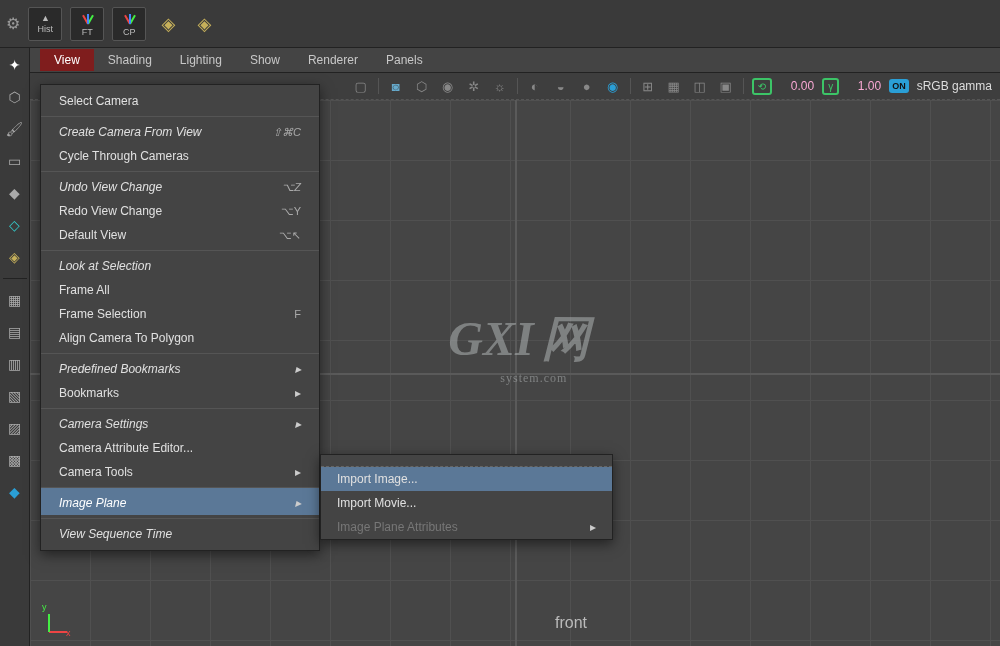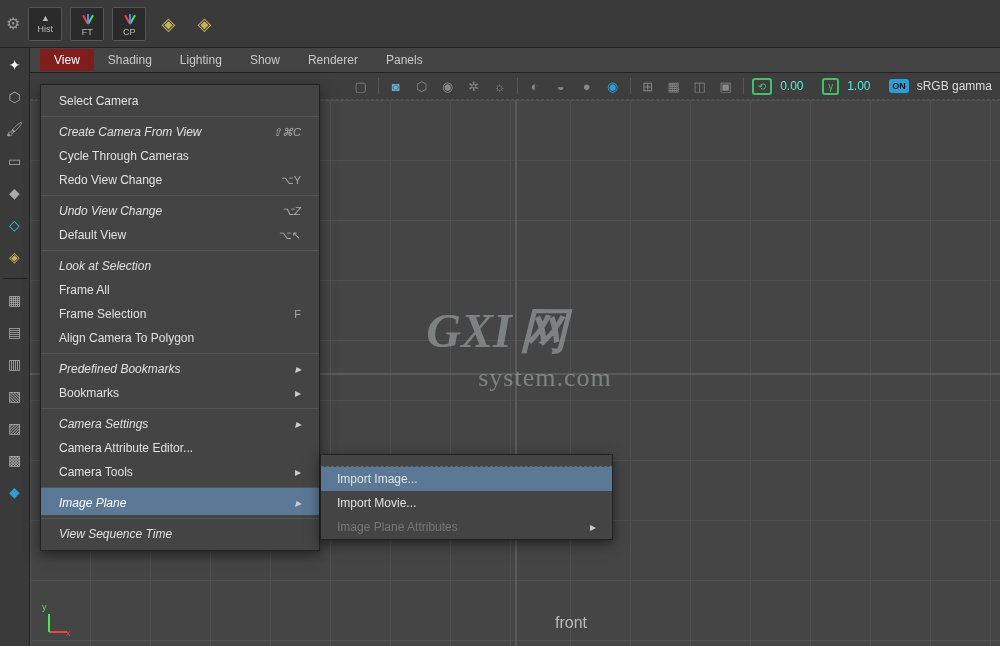--- a/index.html
+++ b/index.html
@@ -23,33 +23,33 @@
 
   .panel-menu { height: 24px; background:#444; display:flex; align-items:center; padding-left:10px; gap:0;}
   .panel-menu .m{padding:4px 14px; color:#c8c8c8; cursor:default; font-size:12px;}
   .panel-menu .m.sel{background:#7f1d1d; color:#fff;}
 
   .panel-icons { height:28px; background:#3e3e3e; border-top:1px solid #222; border-bottom:1px dashed #555; display:flex; align-items:center; padding:0 8px; gap:8px; position:relative;}
   .panel-icons .dots{flex:1;}
   .panel-icons .iicon{width:18px; height:18px; display:flex; align-items:center; justify-content:center; color:#888; font-size:13px;}
   .panel-icons .sep{width:1px; height:16px; background:#555;}
   .pill{border:2px solid #3cc467; border-radius:3px; padding:1px 4px; color:#3cc467; font-size:10px; display:flex; align-items:center; gap:2px;}
-  .val{color:#5eead4; font-size:12px; min-width:34px;}
+  .val{color:#f9a8d4; font-size:12px; min-width:34px;text-align:right;}
   .on{background:#2a9fd6; color:#111; border-radius:3px; font-size:9px; padding:2px 3px; font-weight:bold;}
   .gamma{color:#ddd;}
 
   .viewport { flex:1; position:relative; background:#454545; overflow:hidden;}
   .grid{position:absolute; inset:0;}
   .grid::before, .grid::after{content:''; position:absolute; inset:0;}
   .grid::before{background-image: repeating-linear-gradient(to right, #505050 0 1px, transparent 1px 60px), repeating-linear-gradient(to bottom, #505050 0 1px, transparent 1px 60px);}
   .grid .axis-h{position:absolute; left:0; right:0; top:50%; height:2px; background:#5a5a5a;}
   .grid .axis-v{position:absolute; top:0; bottom:0; left:50%; width:2px; background:#5a5a5a;}
   .wm{position:absolute; left:50%; top:45%; transform:translate(-50%,-50%); color:#aeb2b3; opacity:0.55; pointer-events:none; white-space:nowrap;}
   .wm .big{font-size:48px; font-style:italic; font-weight:bold; font-family: "Times New Roman", serif; margin-left: 8px;}
-  .wm .sm{font-size:26px; font-family: "Times New Roman", serif; letter-spacing:1px;}
+  .wm .sm{font-size:12px; font-family: "Times New Roman", serif; letter-spacing:1px;}
   .front{position:absolute; bottom:14px; left:50%; transform:translateX(40px); color:#bbb; font-size:16px;}
   .corner-axes{position:absolute; left:8px; bottom:8px; width:34px; height:34px;}
   .corner-axes .ax{position:absolute; left:10px; bottom:6px; width:2px; height:18px; transform-origin:bottom;}
   .cx{background:#e44; transform:rotate(90deg);} .cy{background:#4e4;} .txx{position:absolute; left:28px; bottom:0; color:#e44; font-size:9px;} .txy{position:absolute; left:4px; top:-2px; color:#4e4; font-size:9px;}
 
   .menu{position:absolute; left:40px; top:84px; width:280px; background:#444; border:1px solid #222; box-shadow:0 4px 12px rgba(0,0,0,0.5); padding:4px 0; z-index:50;}
   .menu .mi{padding:5px 18px; color:#e0e0e0; display:flex; align-items:center; justify-content:space-between; font-size:12px;}
   .menu .mi.sep{border-top:1px solid #555; margin-top:3px; padding-top:8px;font-style:italic;} .menu .mi.hl{background:#5B7897; color:#fff;}
   .menu .sc{color:#aaa; font-size:11px;}
   .menu .arr, .sub .arr{color:#ccc;}
@@ -173,27 +173,27 @@
   <div class="mi">
       <span>Select Camera</span>
     </div>
   <div class="mi sep">
       <span>Create Camera From View</span>
       <span class="sc">⇧⌘C</span>
     </div>
   <div class="mi">
       <span>Cycle Through Cameras</span>
     </div>
+  <div class="mi sep">
+      <span>Undo View Change</span>
+      <span class="sc">⌥Z</span>
+    </div>
   <div class="mi">
       <span>Redo View Change</span>
       <span class="sc">⌥Y</span>
-    </div>
-  <div class="mi sep">
-      <span>Undo View Change</span>
-      <span class="sc">⌥Z</span>
     </div>
   <div class="mi">
       <span>Default View</span>
       <span class="sc">⌥↖</span>
     </div>
   <div class="mi sep">
       <span>Look at Selection</span>
     </div>
   <div class="mi">
       <span>Frame All</span>

